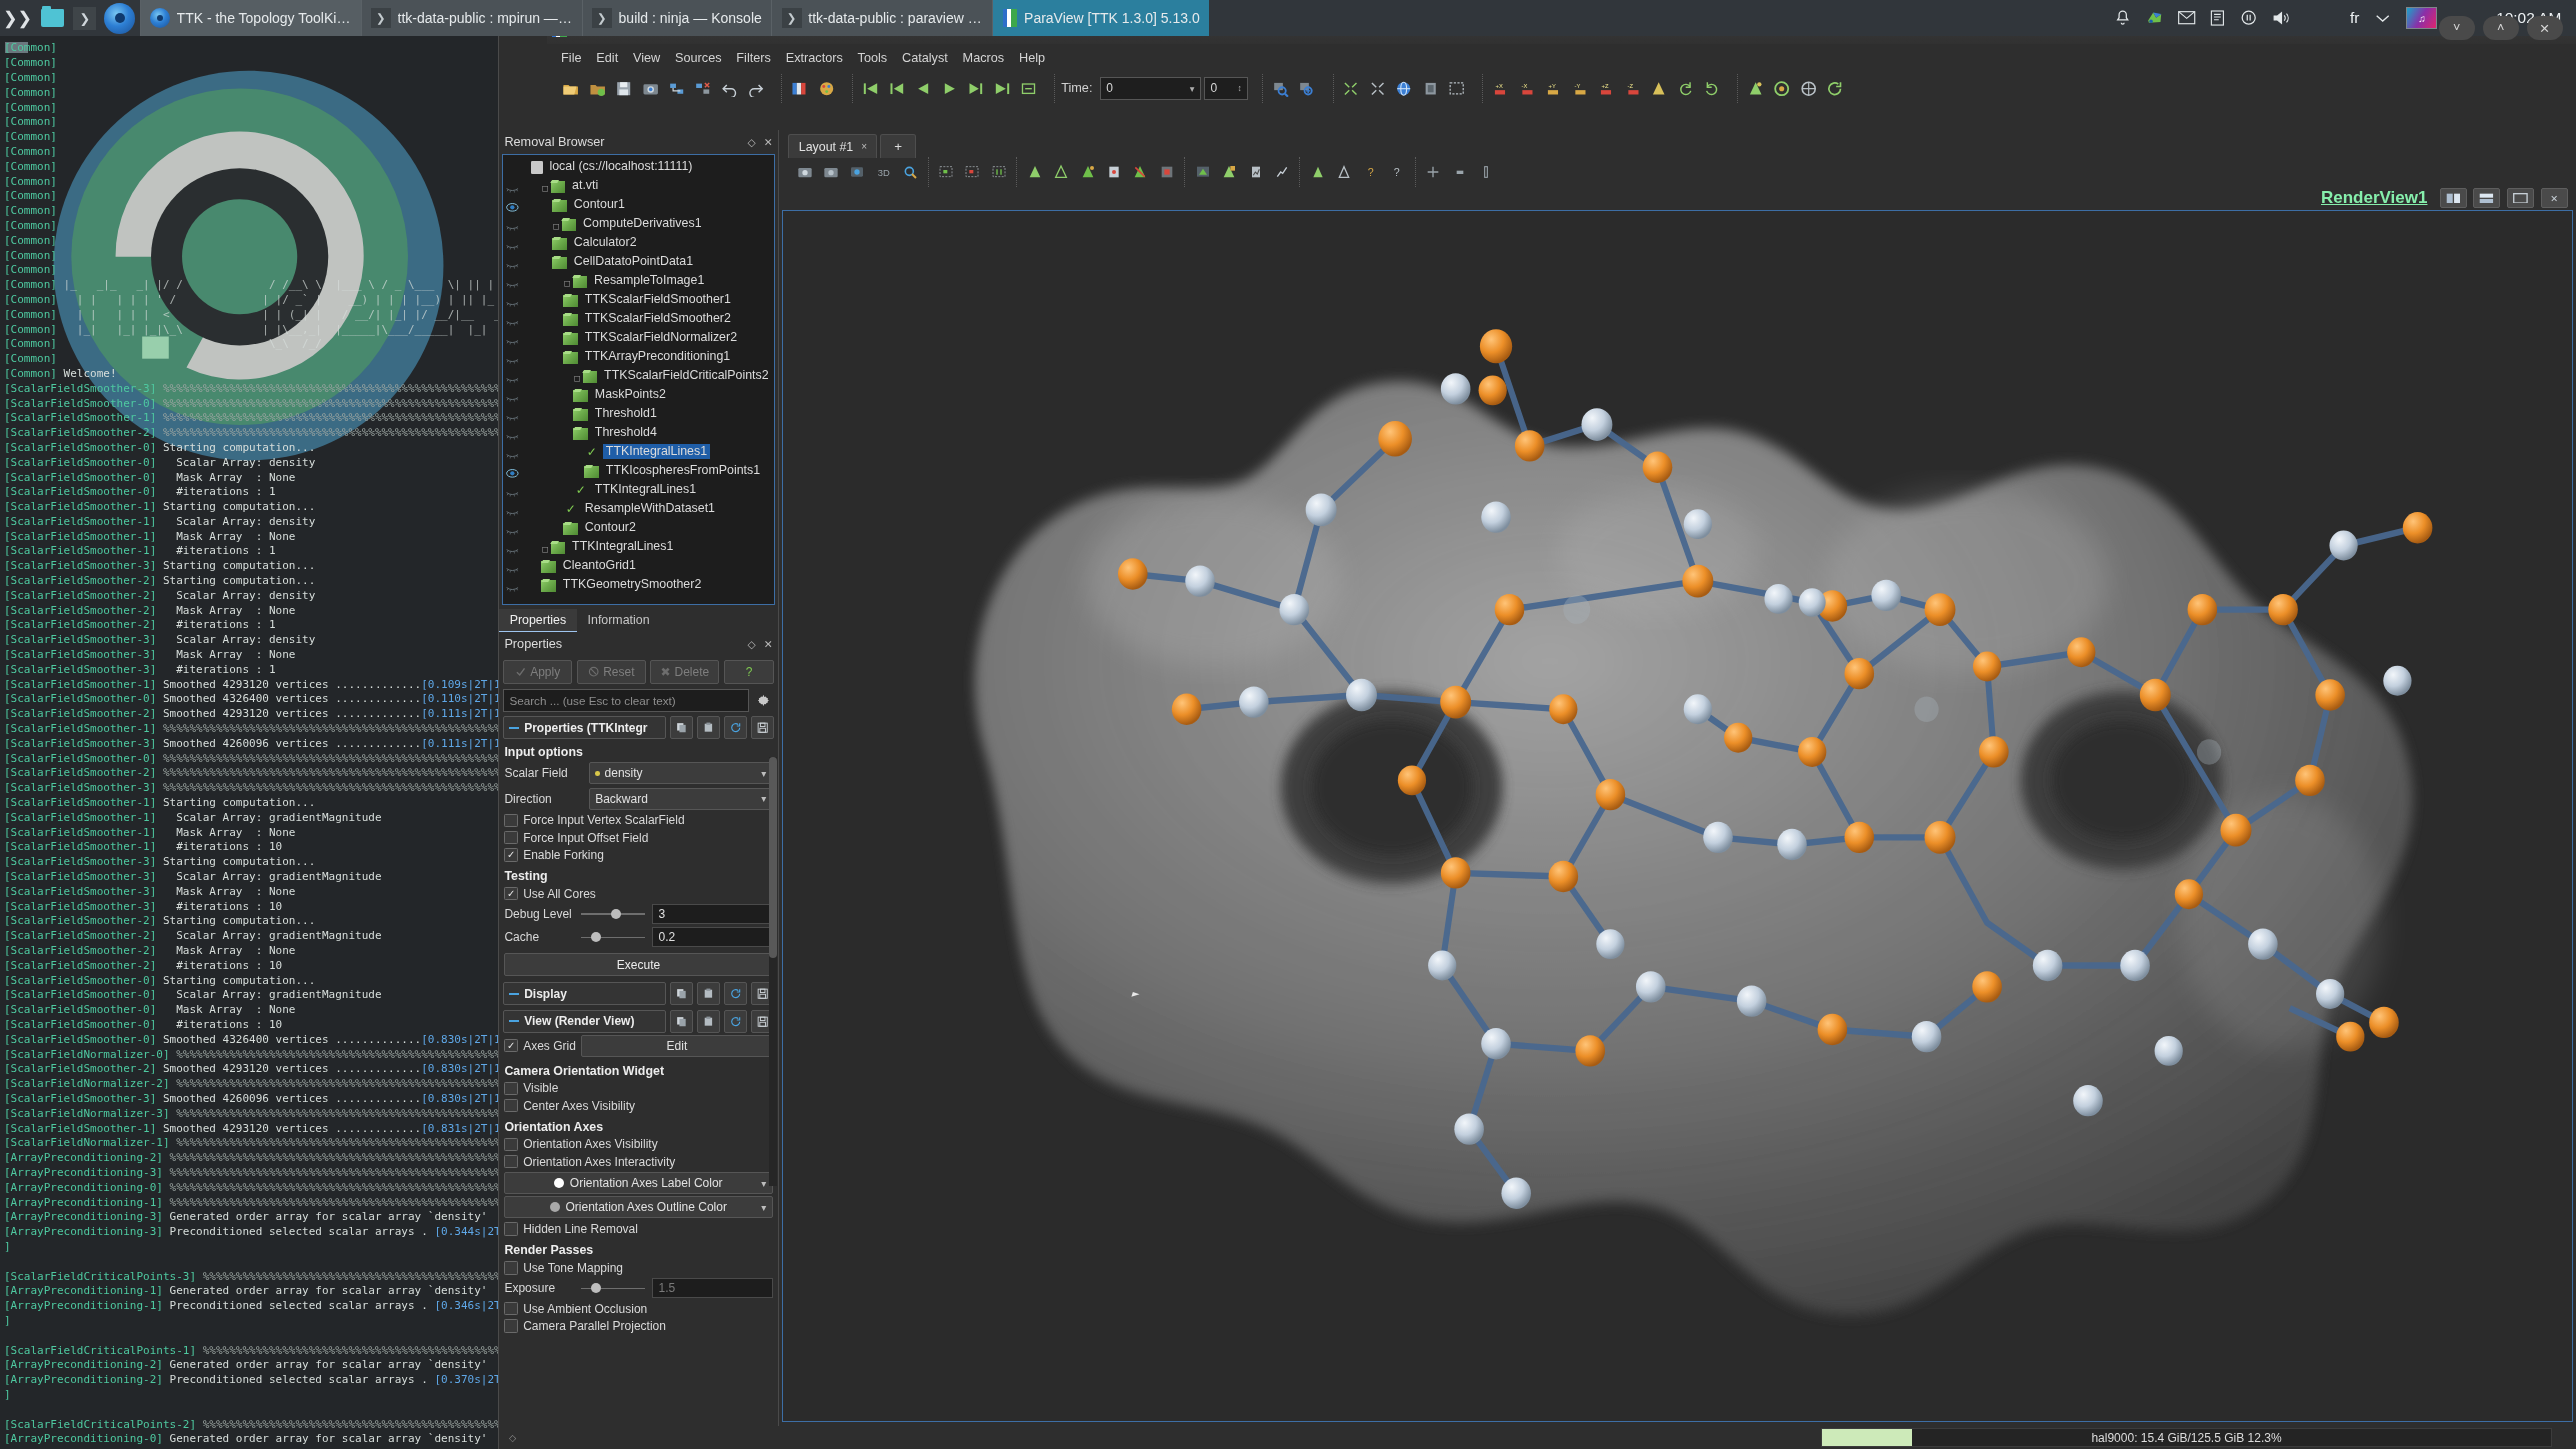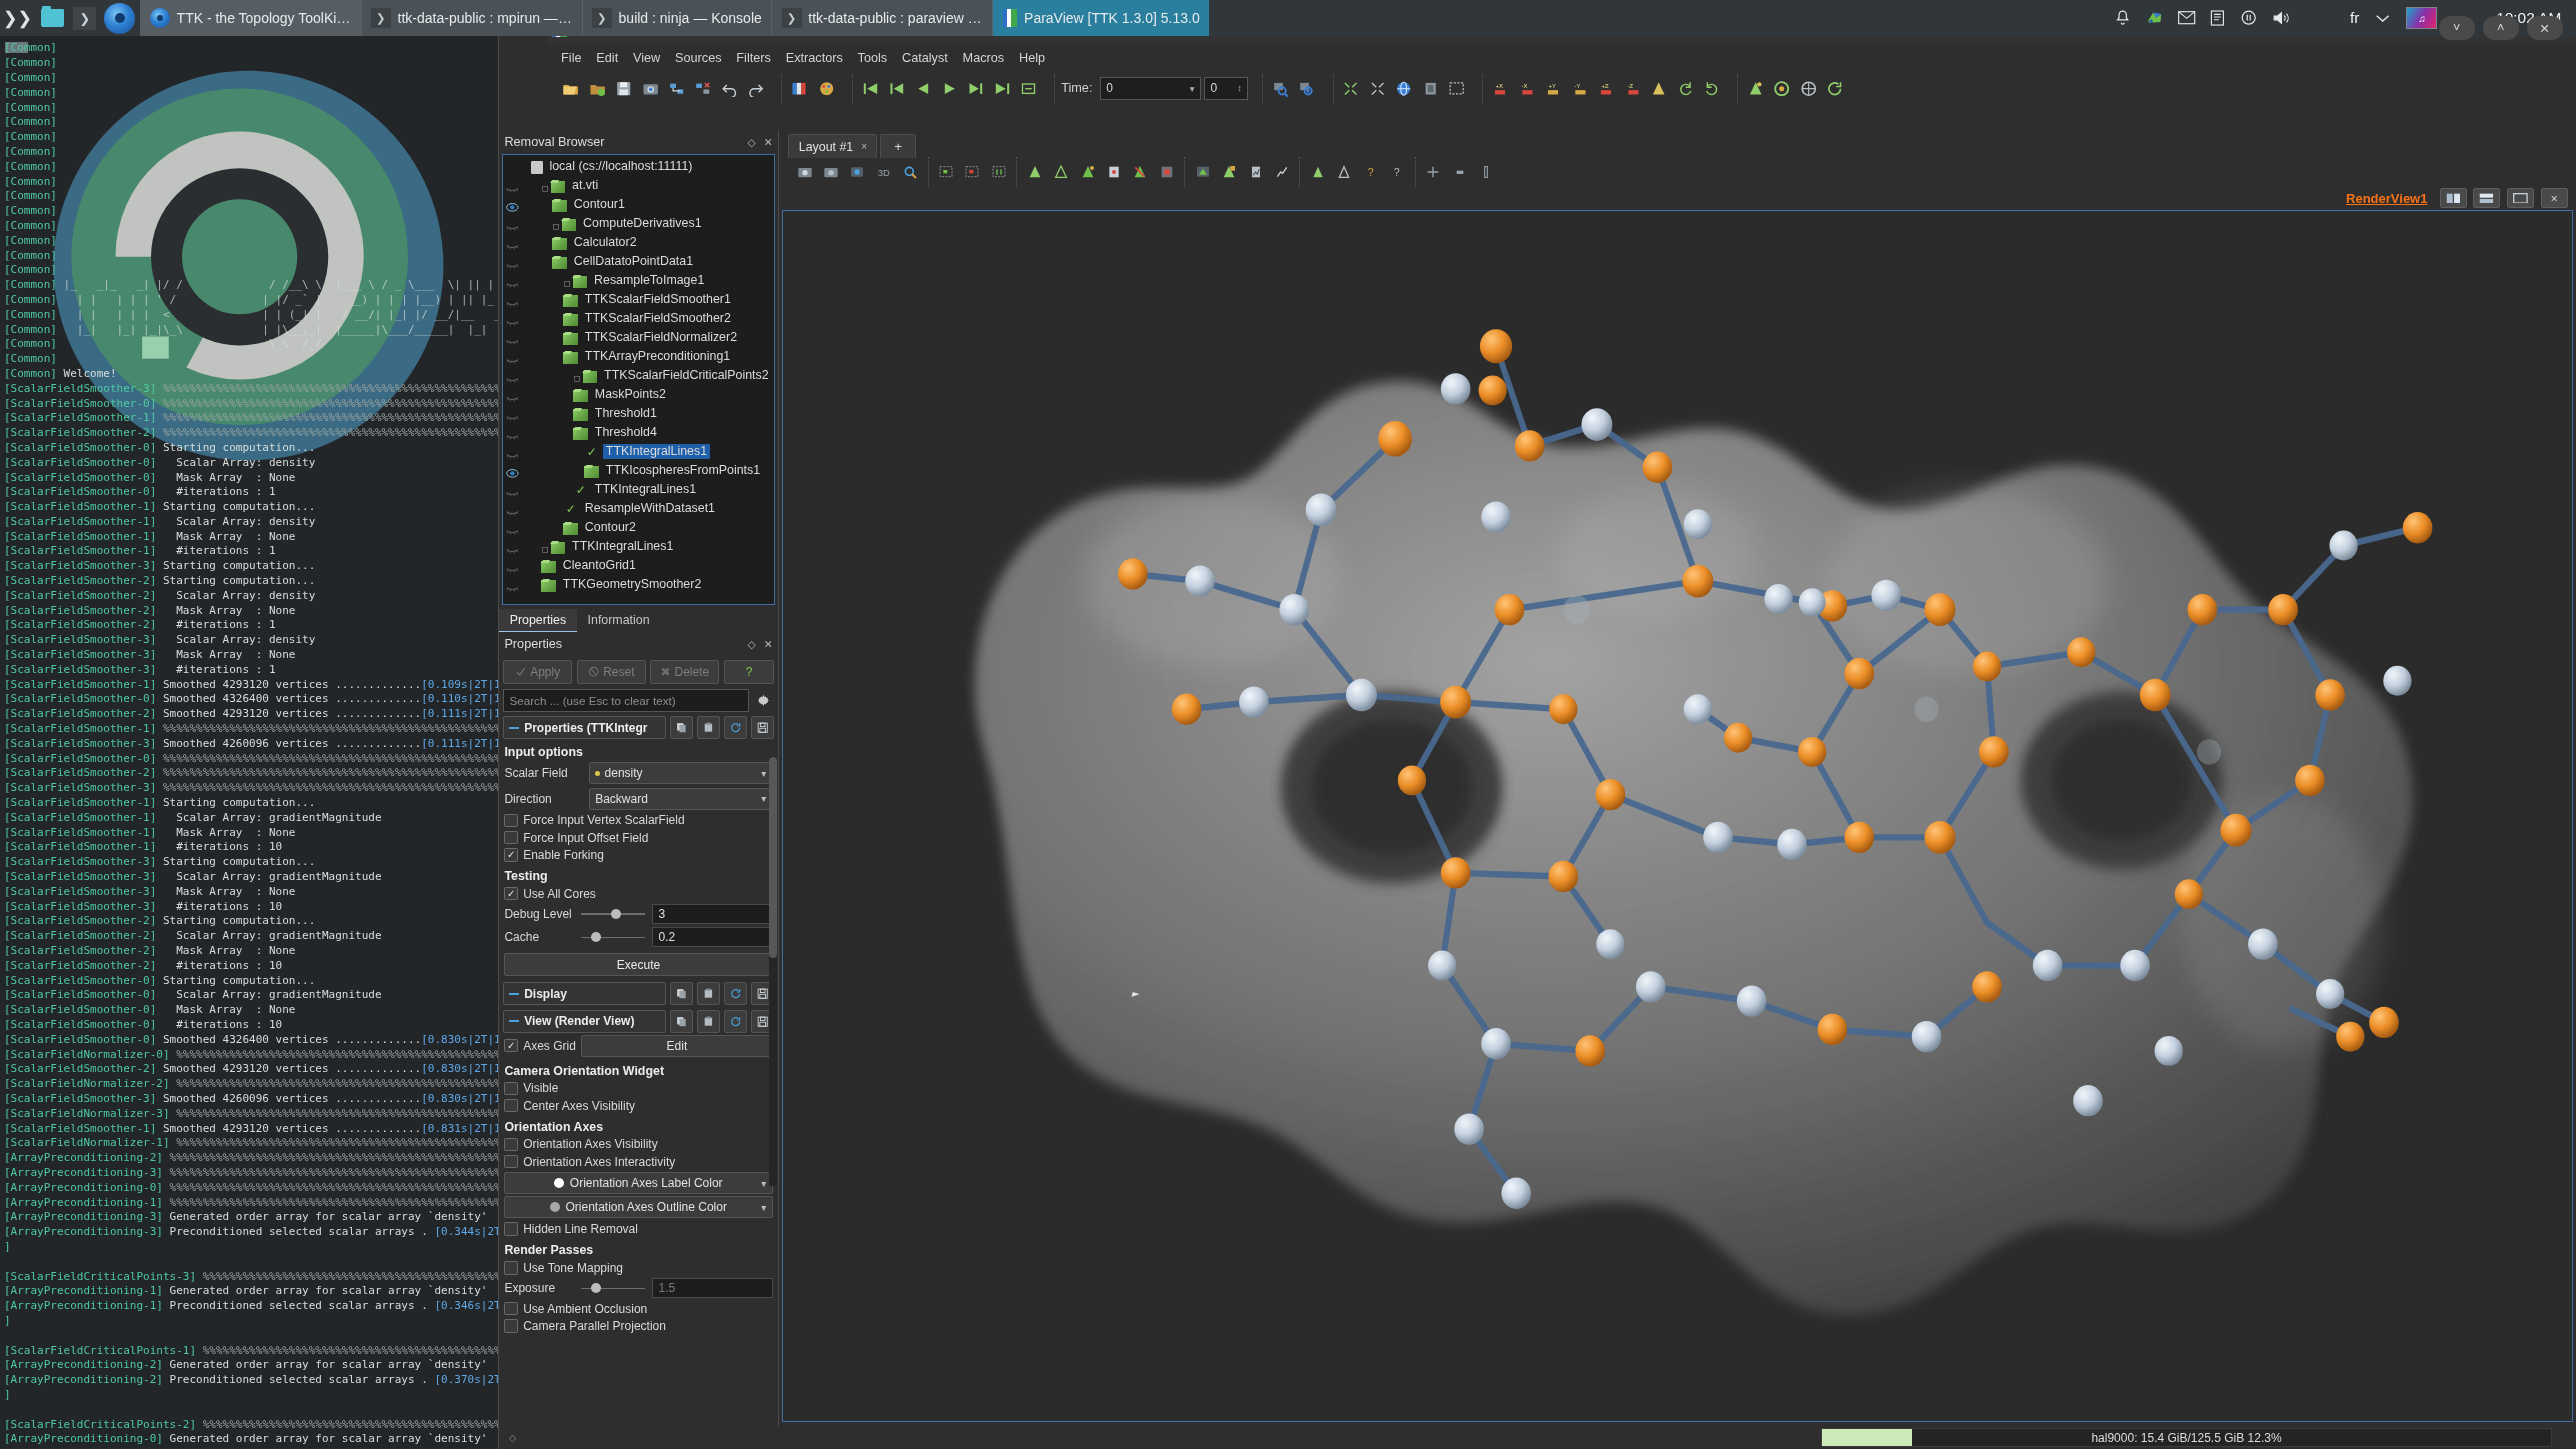--- a/index.html
+++ b/index.html
@@ -163,21 +163,21 @@
   .ltab { height:24px; padding:0 9.4px; display:flex; align-items:center; gap:8px;
           background:#3b3b3b; border:0.7px solid #4e4e4e; border-bottom:none;
           border-radius:2.7px 2.7px 0 0; color:#e2e2e2; font-size:12.4px; }
   .ltab .x { color:#bcbcbc; font-size:10px; }
   .lplus { width:36px;height:24px;background:#3b3b3b;border:0.7px solid #4e4e4e;border-bottom:none;
            border-radius:2.7px 2.7px 0 0; color:#dcdcdc; font-size:13.4px;
            display:flex;align-items:center;justify-content:center; margin-left:2.7px;}
   #viewtoolbar { height:28px; display:flex; align-items:center; padding-left:8px; gap:0; }
   #viewhdr { height:24px; display:flex; align-items:center; justify-content:flex-end;
              padding-right:9.4px; gap:6.7px; }
-  #viewhdr .vname { color:#f97316; font-size:13px; font-weight:bold;
+  #viewhdr .vname { color:#86efac; font-size:17px; font-weight:bold;
                     text-decoration:underline; margin-right:5.4px; }
   .vbtn { width:27px;height:20px;background:#4a4a4a;border:0.7px solid #5e5e5e;border-radius:2px;
           display:flex;align-items:center;justify-content:center; }
   #renderview { flex:1; margin:0 4px 4px 2.7px; border:1.3px solid #3d6ea5;
                 background:#2b2b2b; position:relative; overflow:hidden; }
   #cursor { position:absolute; left:349px; top:782px; width:0;height:0;
             border-left:7.4px solid #e8e8e8; border-bottom:5.4px solid transparent;
             border-top:0 solid transparent; transform:rotate(17deg); z-index:9; }
 
   

